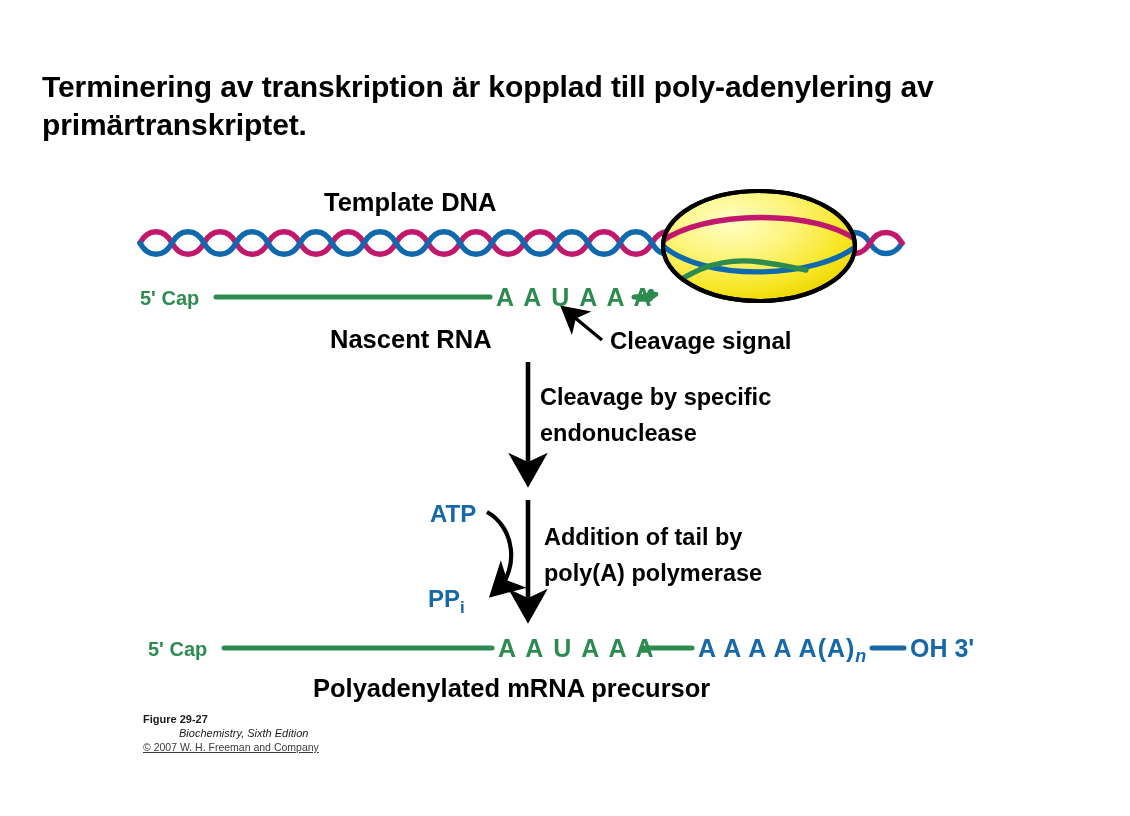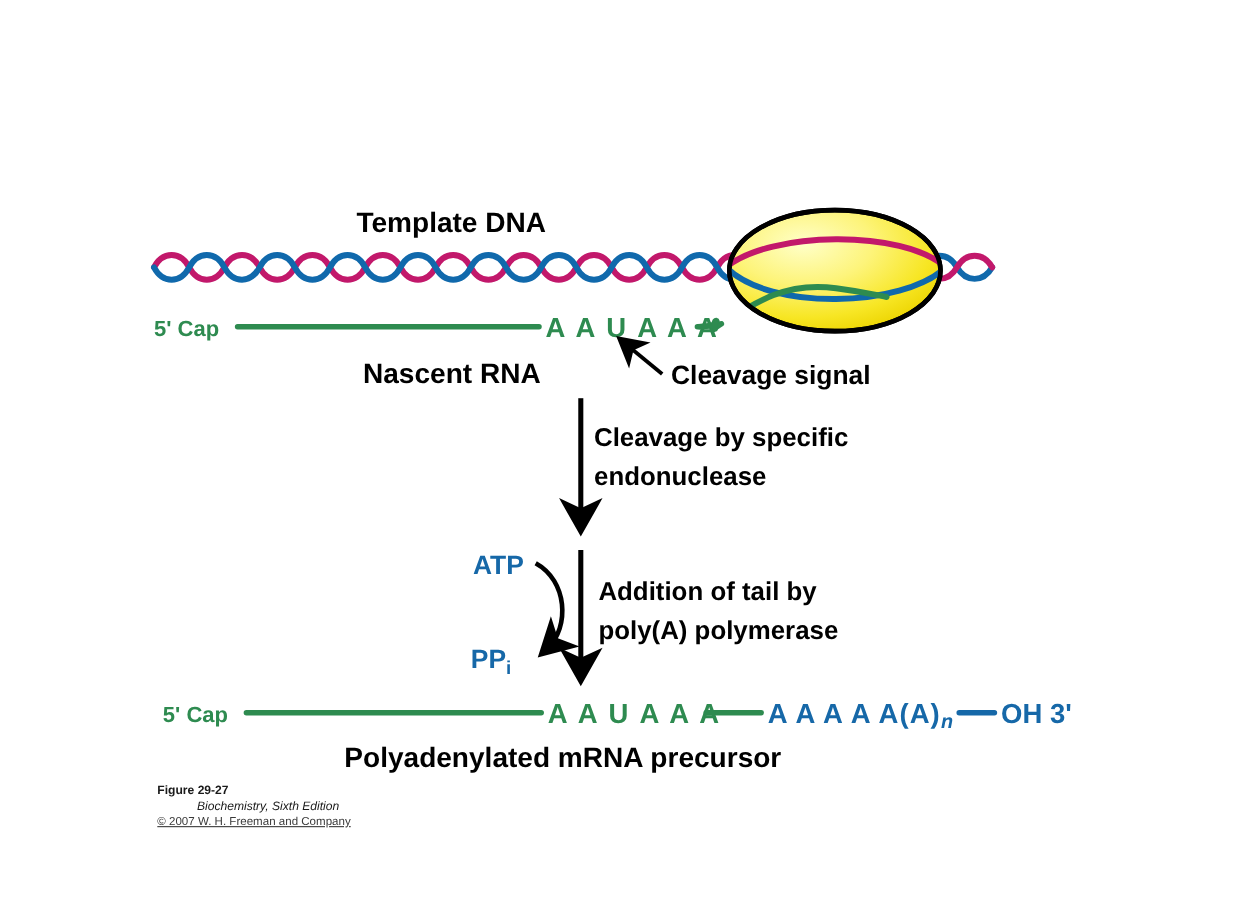--- a/index.html
+++ b/index.html
@@ -71,20 +71,22 @@
     line-height: 14px;
     text-decoration: underline;
   }
 </style>
 </head>
 <body>
 
 <div id="slide">
 
   <div class="title-block">
+    <div class="title-line">Terminering av transkription är kopplad till poly-adenylering av</div>
+    <div class="title-line">primärtranskriptet.</div>
   </div>
 
   <svg id="figure-svg" width="1130" height="816" viewBox="0 0 1130 816">
 
     <defs>
       <radialGradient id="enzymeGrad" cx="35%" cy="28%" r="78%">
         <stop offset="0%" stop-color="#ffffc8"></stop>
         <stop offset="42%" stop-color="#fdf47a"></stop>
         <stop offset="78%" stop-color="#f7e624"></stop>
         <stop offset="100%" stop-color="#ecd400"></stop>

